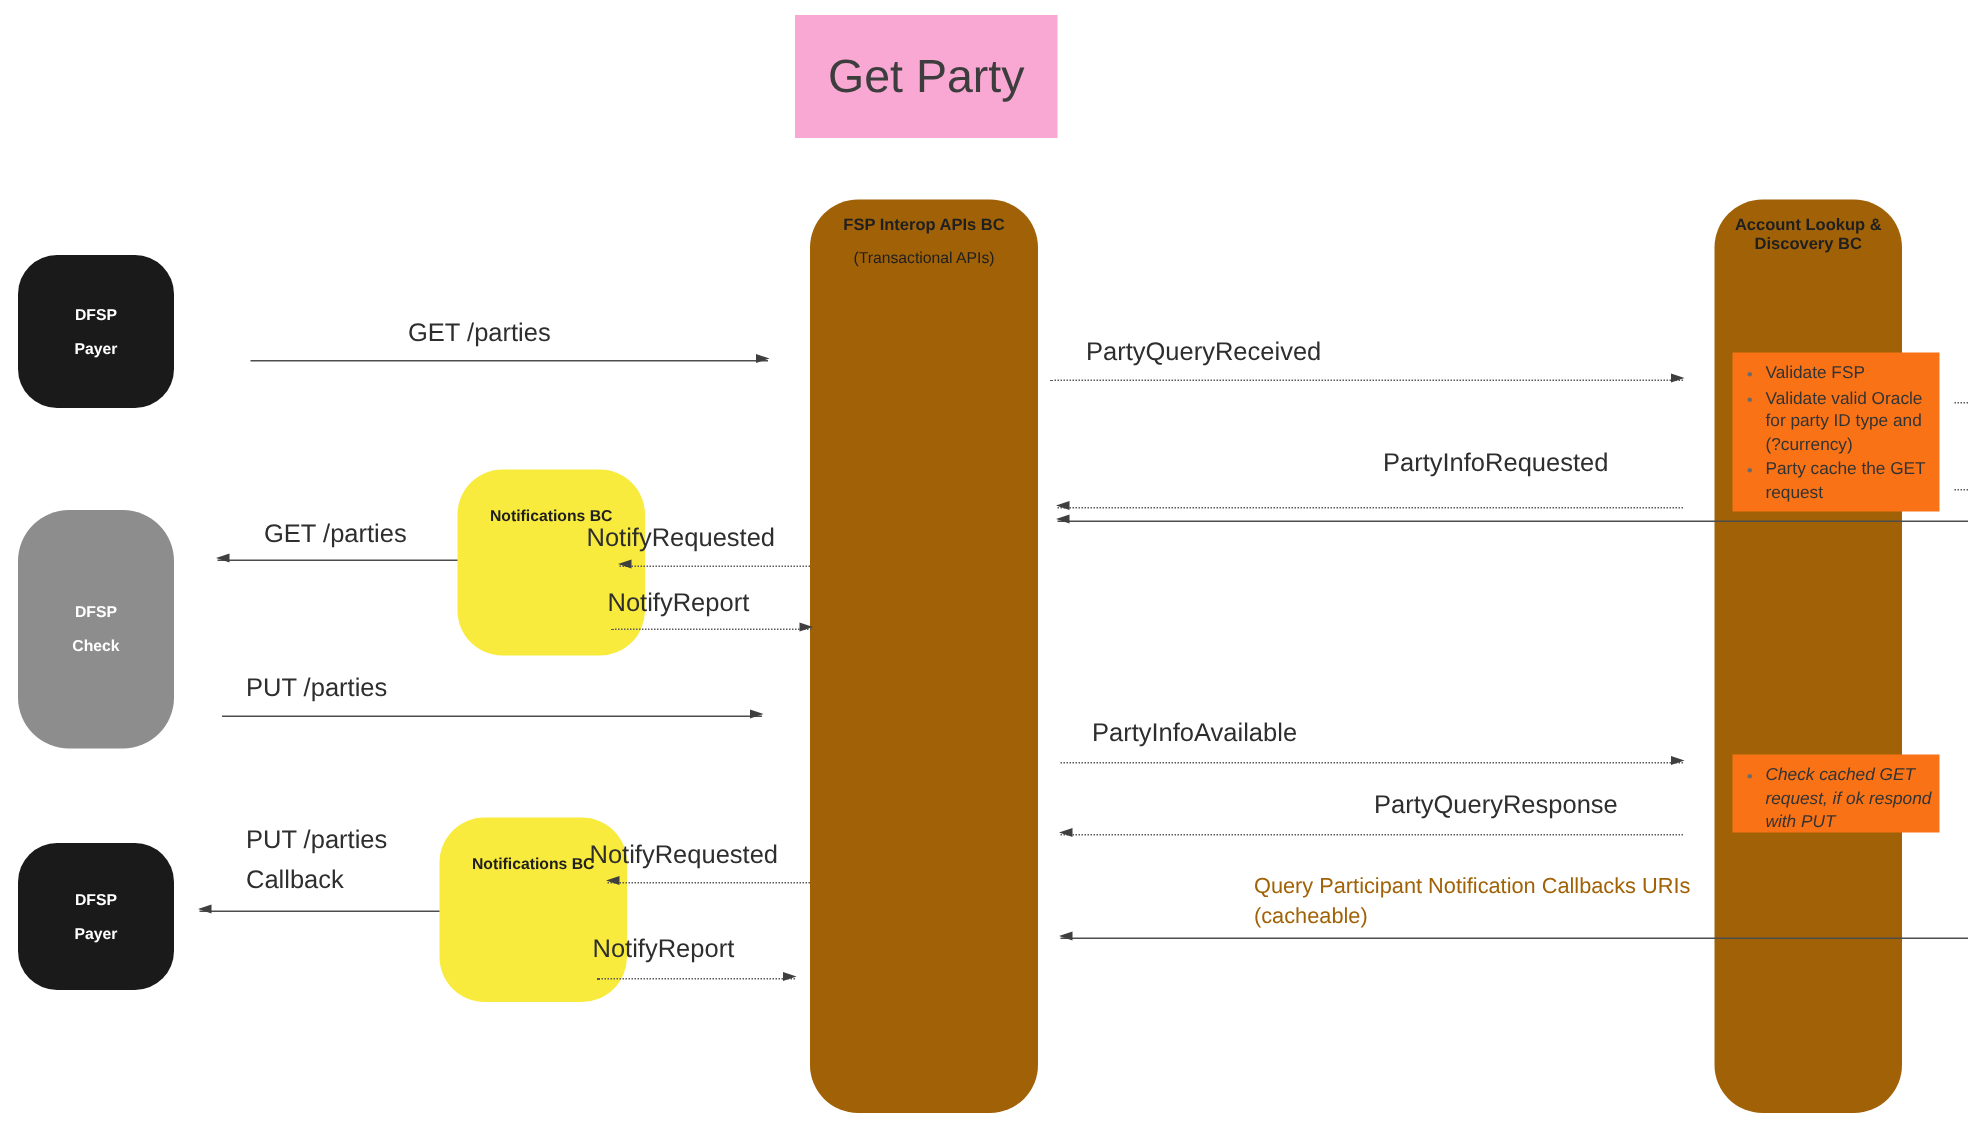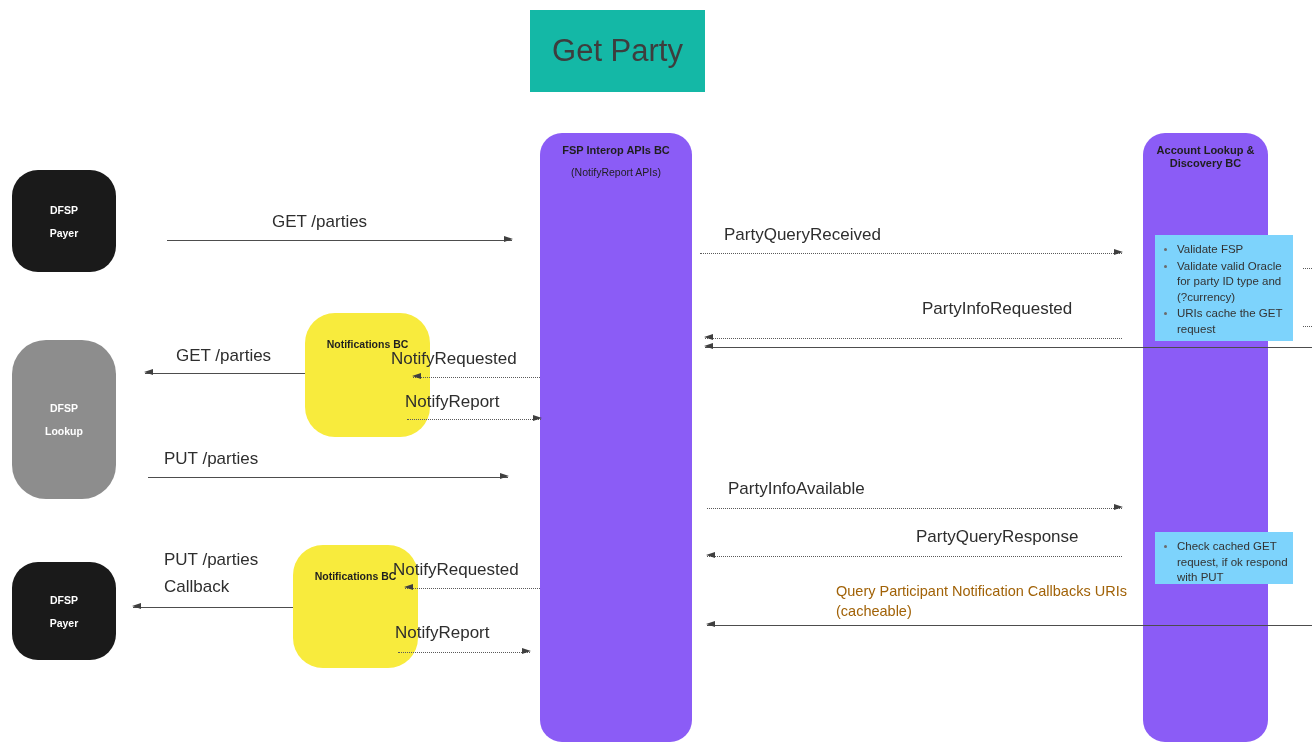--- a/index.html
+++ b/index.html
@@ -1,50 +1,50 @@
 <!DOCTYPE html>
 <html><head>
 <meta charset="utf-8">
 <style>
   html,body{margin:0;padding:0;background:#ffffff;font-family:"Liberation Sans",sans-serif;}
   .canvas{position:relative;width:1312px;height:748px;background:#ffffff;overflow:hidden;}
 
   
-  .title-box{position:absolute;left:530px;top:10px;width:175px;height:82px;background:#14b8a6;
+  .title-box{position:absolute;left:530px;top:10px;width:175px;height:82px;background:#f9a8d4;
     display:flex;align-items:center;justify-content:center;font-size:31px;color:#3d3d3d;z-index:2;}
 
   
   .actor{position:absolute;width:104px;color:#ffffff;font-weight:bold;font-size:10.5px;
     display:flex;flex-direction:column;align-items:center;justify-content:center;gap:11px;
     text-align:center;z-index:2;}
   .actor.black{background:#1A1A1A;border-radius:26px;}
   .actor.gray{background:#8D8D8D;border-radius:34px;}
   #payer-top{left:12px;top:170px;height:102px;}
   #payee{left:12px;top:340px;height:159px;}
   #payer-bottom{left:12px;top:562px;height:98px;}
 
   
-  .lifeline{position:absolute;top:133px;height:609px;background:#8b5cf6;border-radius:22px;
+  .lifeline{position:absolute;top:133px;height:609px;background:#a16207;border-radius:32px;
     text-align:center;font-weight:bold;font-size:11px;color:#1f1f1f;padding:11px 8px 0 8px;
     box-sizing:border-box;z-index:1;line-height:13px;}
   #fsp-interop{left:540px;width:152px;}
   #als{left:1143px;width:125px;}
   .lifeline .subtitle{font-weight:normal;font-size:10.5px;margin-top:9px;}
 
   
   .group{position:absolute;background:#F8EB3D;border-radius:30px;font-size:10.5px;font-weight:bold;
     color:#1f1f1f;text-align:center;padding-top:25px;box-sizing:border-box;z-index:3;}
   #notifications-top{left:305px;top:313px;width:125px;height:124px;}
   #notifications-bottom{left:293px;top:545px;width:125px;height:123px;}
 
   
-  .note{position:absolute;background:#7dd3fc;color:#333333;font-size:11.5px;line-height:15.5px;
+  .note{position:absolute;background:#f97316;color:#333333;font-size:11.5px;line-height:15.5px;
     padding:7px 4px 7px 2px;box-sizing:border-box;z-index:4;}
   #note-validate{left:1155px;top:235px;width:138px;height:106px;}
-  #note-check-cache{left:1155px;top:532px;width:138px;height:52px;}
+  #note-check-cache{left:1155px;top:503px;width:138px;height:52px;font-style:italic;}
   .note ul{margin:0;padding-left:20px;}
   .note li{margin:0 0 1px 0;}
   .note li::marker{color:#6b6b6b;font-size:10px;}
 
   
   .arrow{position:absolute;height:0;z-index:5;}
   .arrow.solid{border-top:1.5px solid #4d4d4d;}
   .arrow.dotted{border-top:1.5px dotted #5a5a5a;}
   .arrow.right::after{content:'';position:absolute;right:-1px;top:-5px;width:0;height:0;
     border-style:solid;border-width:3.5px 0 3.5px 9px;
@@ -64,47 +64,47 @@
   <div class="title-box">
     <span>Get Party</span>
   </div>
 
   <div class="actor black" id="payer-top">
     <span>DFSP</span>
     <span>Payer</span>
   </div>
   <div class="actor gray" id="payee">
     <span>DFSP</span>
-    <span>Lookup</span>
+    <span>Check</span>
   </div>
   <div class="actor black" id="payer-bottom">
     <span>DFSP</span>
     <span>Payer</span>
   </div>
 
   <div class="lifeline" id="fsp-interop">
     <div>FSP Interop APIs BC</div>
-    <div class="subtitle">(NotifyReport APIs)</div>
+    <div class="subtitle">(Transactional APIs)</div>
   </div>
   <div class="lifeline" id="als">
     <div>Account Lookup &amp; Discovery BC</div>
   </div>
 
   <div class="group" id="notifications-top">
     <div>Notifications BC</div>
   </div>
   <div class="group" id="notifications-bottom">
     <div>Notifications BC</div>
   </div>
 
   <div class="note" id="note-validate">
     <ul>
       <li>Validate FSP</li>
       <li>Validate valid Oracle for party ID type and (?currency)</li>
-      <li>URIs cache the GET request</li>
+      <li>Party cache the GET request</li>
     </ul>
   </div>
   <div class="note" id="note-check-cache">
     <ul>
       <li>Check cached GET request, if ok respond with PUT</li>
     </ul>
   </div>
 
   <div class="arrow solid right" style="left:167px;top:240px;width:345px"></div>
   <div class="msg-label" style="left:272px;top:212px">GET /parties</div>

